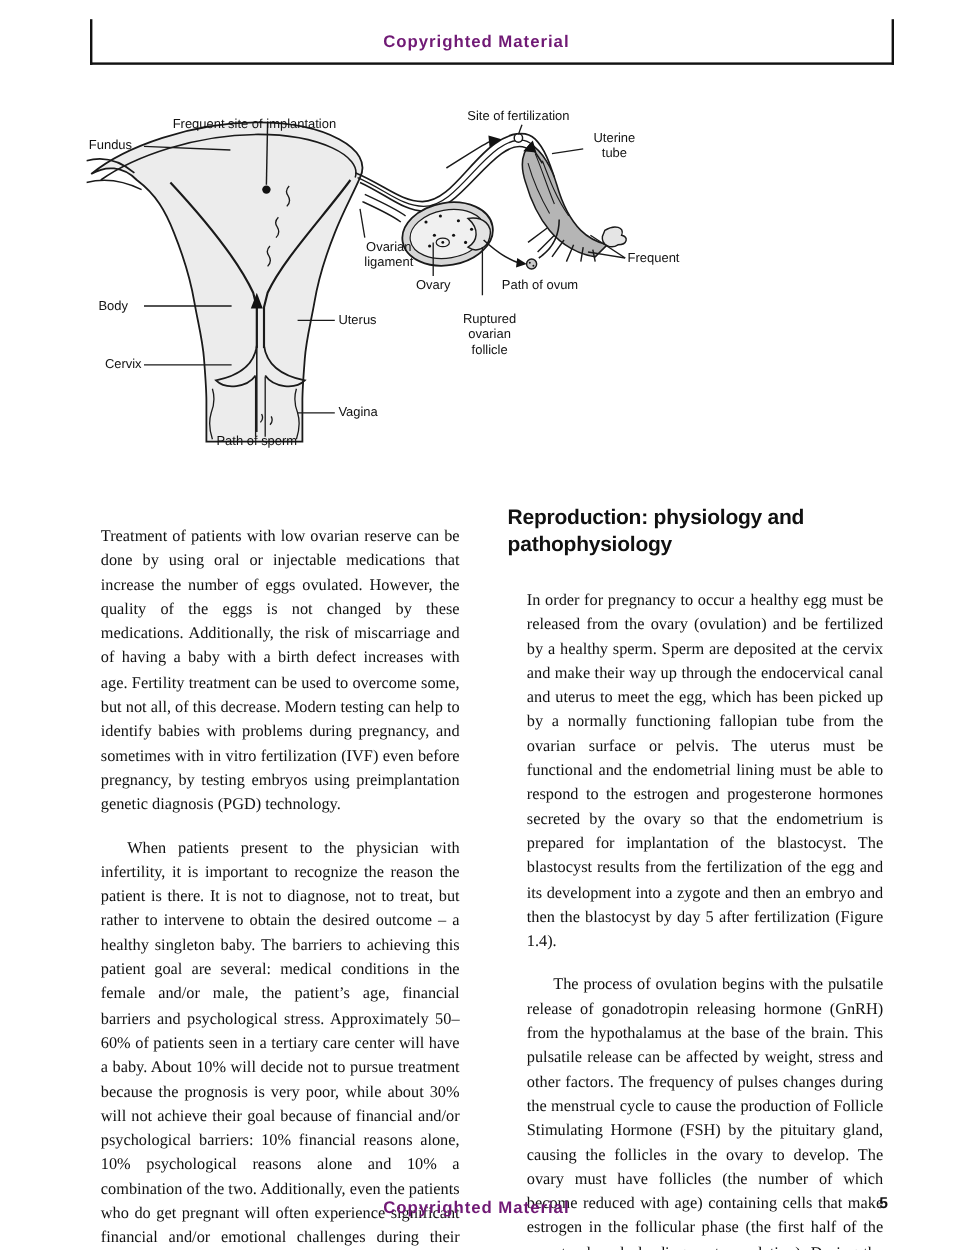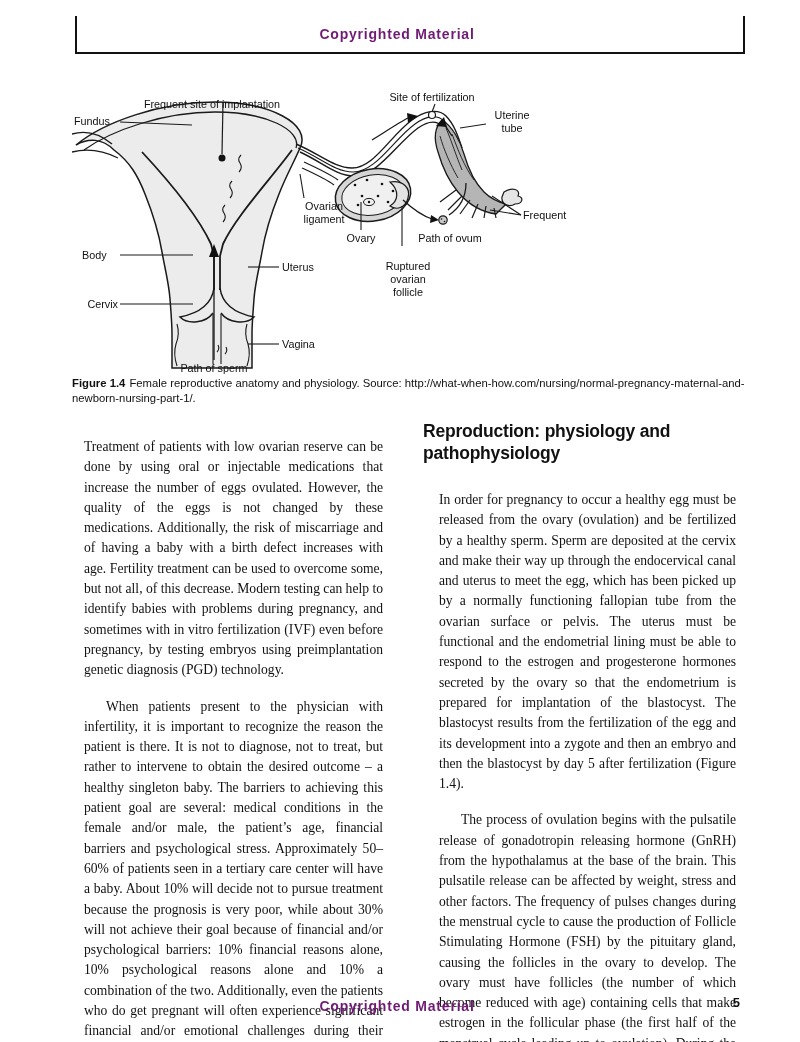--- a/index.html
+++ b/index.html
@@ -153,23 +153,20 @@
     <div class="fig-label" style="left:267px;top:148px;width:44px;">Ovary</div>
     <div class="fig-label" style="left:333px;top:148px;width:90px;">Path of ovum</div>
     <div class="fig-label" style="left:305px;top:164px;width:62px;margin-top:12px;">Ruptured ovarian follicle</div>
     <div class="fig-label" style="left:10px;top:165px;width:36px;text-align:left;">Body</div>
     <div class="fig-label" style="left:210px;top:177px;width:60px;text-align:left;">Uterus</div>
     <div class="fig-label" style="left:8px;top:214px;width:38px;text-align:right;">Cervix</div>
     <div class="fig-label" style="left:210px;top:254px;width:60px;text-align:left;">Vagina</div>
     <div class="fig-label" style="left:87px;top:278px;width:110px;">Path of sperm</div>
   </div>
 
-  <div class="caption">
-    <span class="cap-label">Figure 1.4</span><span>Female reproductive anatomy and physiology. Source: http://what-when-how.com/nursing/normal-pregnancy-maternal-and-newborn-nursing-part-1/.</span>
-  </div>
 
   <div class="col col-left">
     <p>Treatment of patients with low ovarian reserve can be done by using oral or injectable medications that increase the number of eggs ovulated. However, the quality of the eggs is not changed by these medications. Additionally, the risk of miscarriage and of having a baby with a birth defect increases with age. Fertility treatment can be used to overcome some, but not all, of this decrease. Modern testing can help to identify babies with problems during pregnancy, and sometimes with in vitro fertilization (IVF) even before pregnancy, by testing embryos using preimplantation genetic diagnosis (PGD) technology.</p>
     <p class="indent">When patients present to the physician with infertility, it is important to recognize the reason the patient is there. It is not to diagnose, not to treat, but rather to intervene to obtain the desired outcome – a healthy singleton baby. The barriers to achieving this patient goal are several: medical conditions in the female and/or male, the patient’s age, financial barriers and psychological stress. Approximately 50–60% of patients seen in a tertiary care center will have a baby. About 10% will decide not to pursue treatment because the prognosis is very poor, while about 30% will not achieve their goal because of financial and/or psychological barriers: 10% financial reasons alone, 10% psychological reasons alone and 10% a combination of the two. Additionally, even the patients who do get pregnant will often experience significant financial and/or emotional challenges during their treatment. If the physician is to optimize intervention, these issues must be actively addressed.</p>
   </div>
 
   <div class="col col-right">
     <h2 class="section-heading">Reproduction: physiology and pathophysiology</h2>
     <p>In order for pregnancy to occur a healthy egg must be released from the ovary (ovulation) and be fertilized by a healthy sperm. Sperm are deposited at the cervix and make their way up through the endocervical canal and uterus to meet the egg, which has been picked up by a normally functioning fallopian tube from the ovarian surface or pelvis. The uterus must be functional and the endometrial lining must be able to respond to the estrogen and progesterone hormones secreted by the ovary so that the endometrium is prepared for implantation of the blastocyst. The blastocyst results from the fertilization of the egg and its development into a zygote and then an embryo and then the blastocyst by day 5 after fertilization (Figure 1.4).</p>
     <p class="indent">The process of ovulation begins with the pulsatile release of gonadotropin releasing hormone (GnRH) from the hypothalamus at the base of the brain. This pulsatile release can be affected by weight, stress and other factors. The frequency of pulses changes during the menstrual cycle to cause the production of Follicle Stimulating Hormone (FSH) by the pituitary gland, causing the follicles in the ovary to develop. The ovary must have follicles (the number of which become reduced with age) containing cells that make estrogen in the follicular phase (the first half of the menstrual cycle leading up to ovulation). During the follicular phase, approximately 10–20 follicles begin to grow, but eventually one exerts dominance over the</p>

